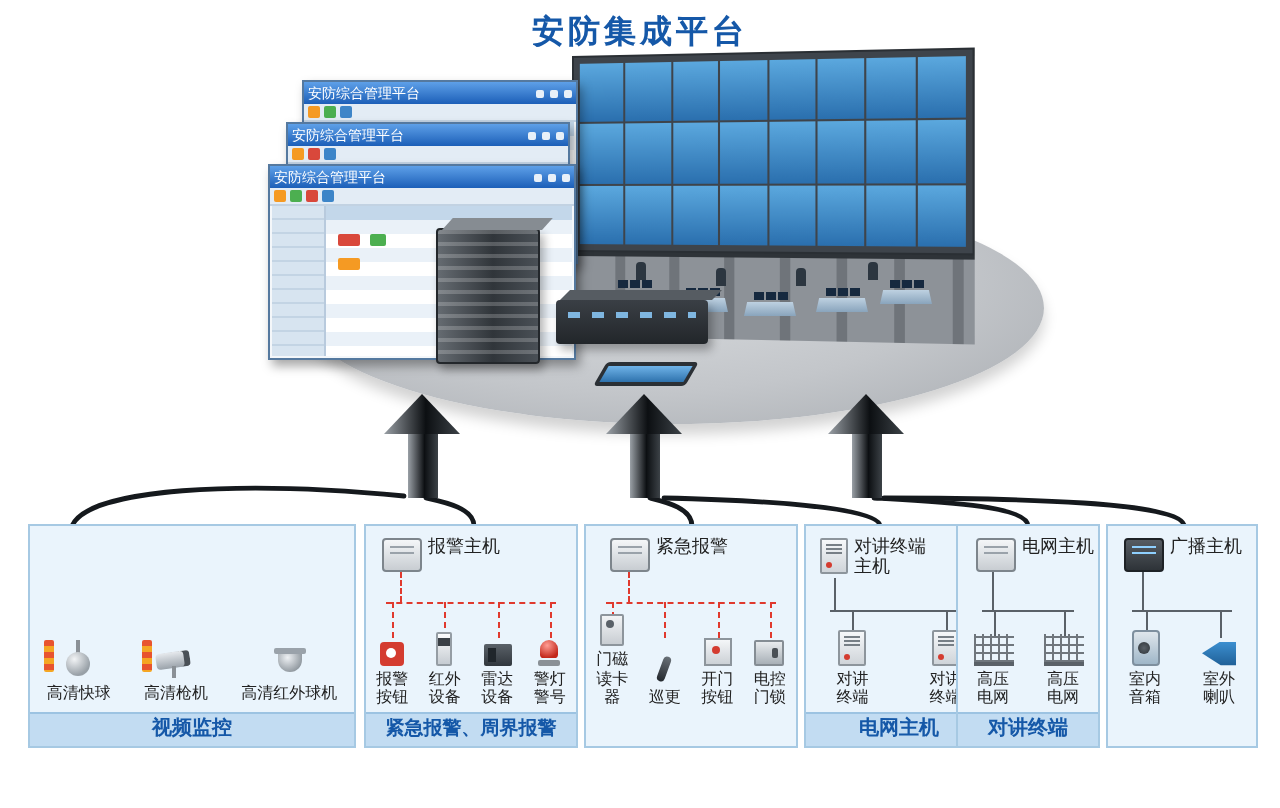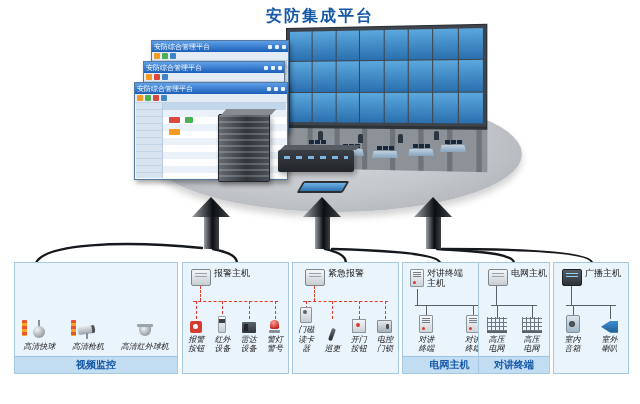--- a/index.html
+++ b/index.html
@@ -83,21 +83,21 @@
   
   .panel{position:absolute;top:262px;height:112px;box-sizing:border-box;z-index:8;
     background:var(--panel-bg,#eaf4fc);border:1px solid #a6c9e3;}
   .caption{position:absolute;left:0;right:0;bottom:0;height:16px;line-height:15px;text-align:center;
     font-size:10px;font-weight:bold;color:var(--title-blue,#1558a8);
     background:var(--caption-bg,#c2dcf2);border-top:1px solid #9cc3e2;}
   .host-row{position:absolute;display:flex;align-items:flex-start;gap:3px;}
   .host-label{font-size:9px;color:#222;line-height:1.1;}
   .devices-row{position:absolute;left:0;right:0;bottom:20px;display:flex;justify-content:space-around;align-items:flex-end;}
   .device{position:relative;display:flex;flex-direction:column;align-items:center;justify-content:flex-end;min-width:22px;}
-  .dev-label{font-size:8px;line-height:1.15;color:#222;text-align:center;margin-top:2px;font-style:italic;}
+  .dev-label{font-size:8px;line-height:1.15;color:#222;text-align:center;margin-top:2px;}
   .lbl-narrow{width:20px;}
   .dash-h{position:absolute;border-top:1px dashed #e0392e;}
   .dash-v{position:absolute;border-left:1px dashed #e0392e;width:0;}
   .sol-h{position:absolute;border-top:1px solid #5a6168;}
   .sol-v{position:absolute;border-left:1px solid #5a6168;width:0;}
   .vtag{position:absolute;left:-1px;top:0;width:5px;height:16px;border-radius:1px;
     background:repeating-linear-gradient(180deg,#e8542f 0 3px,#f5a623 3px 6px);}
 
   
   .icon{position:relative;display:block;}
@@ -368,20 +368,21 @@
       </div>
       <div class="device">
         <span class="icon ic-radar"></span>
         <span class="dev-label lbl-narrow">雷达设备</span>
       </div>
       <div class="device">
         <span class="icon ic-strobe"></span>
         <span class="dev-label lbl-narrow">警灯警号</span>
       </div>
     </div>
+    <div class="caption" style="font-size:9.5px">紧急报警、周界报警</div>
   </div>
 
   <div class="panel" style="left:292px;width:107px">
     <div class="host-row" style="left:12px;top:6px">
       <span class="icon ic-hostbox"></span>
       <span class="host-label">紧急报警</span>
     </div>
     <div class="dash-v" style="left:21px;top:23px;height:15px"></div>
     <div class="dash-h" style="left:10px;right:10px;top:38px"></div>
     <div class="dash-v" style="left:12%;top:38px;height:18px"></div>

